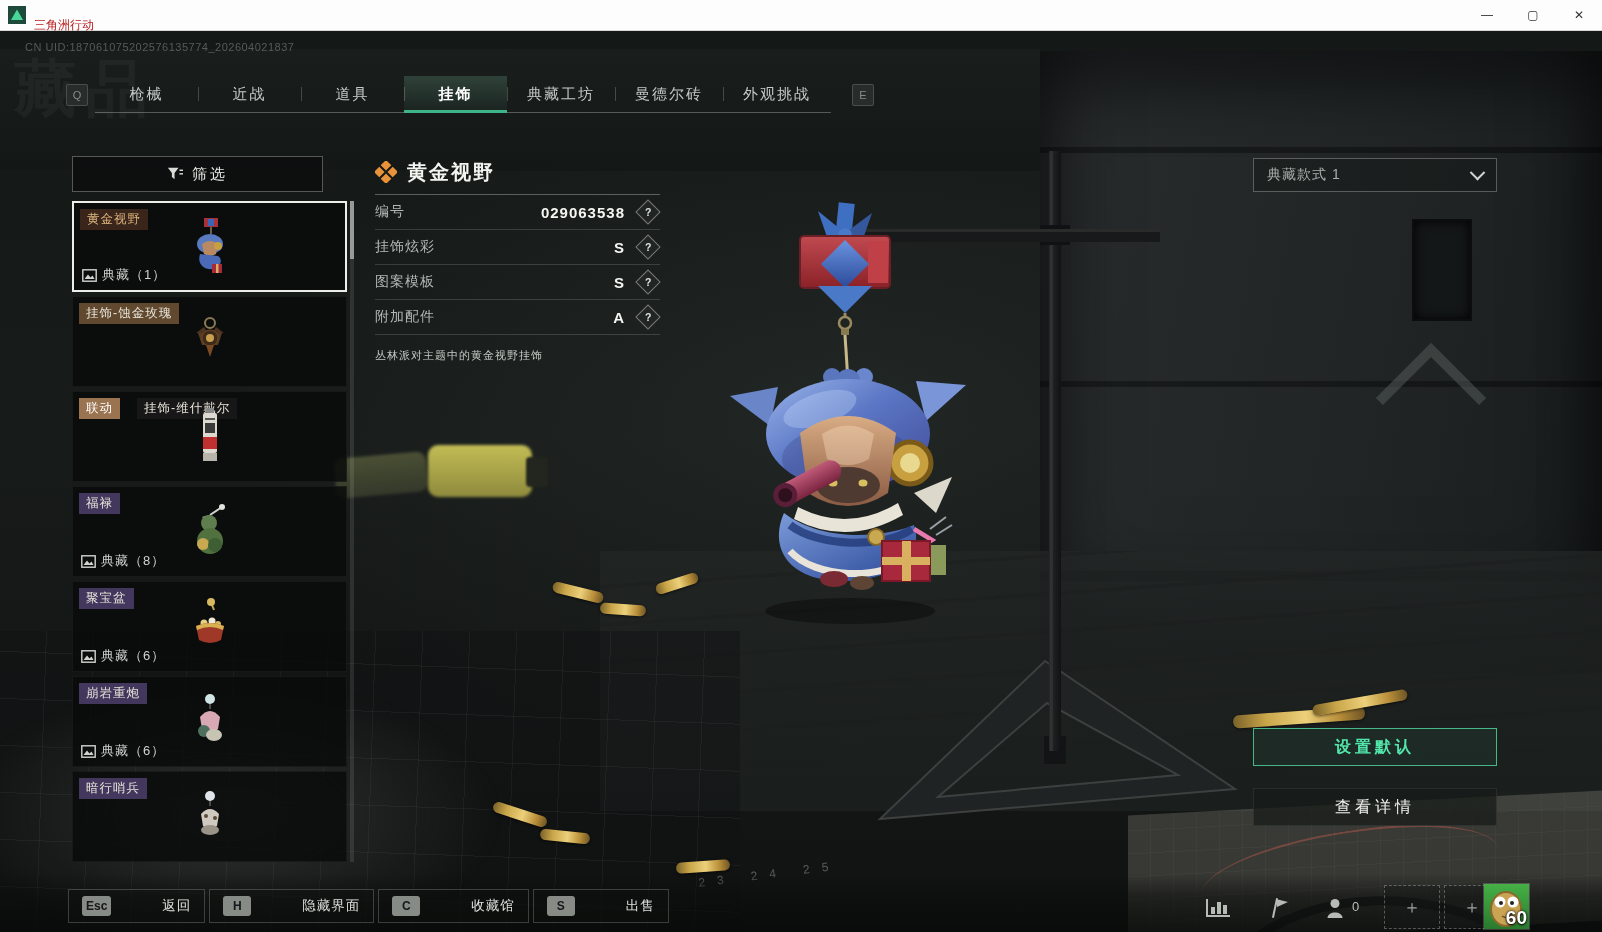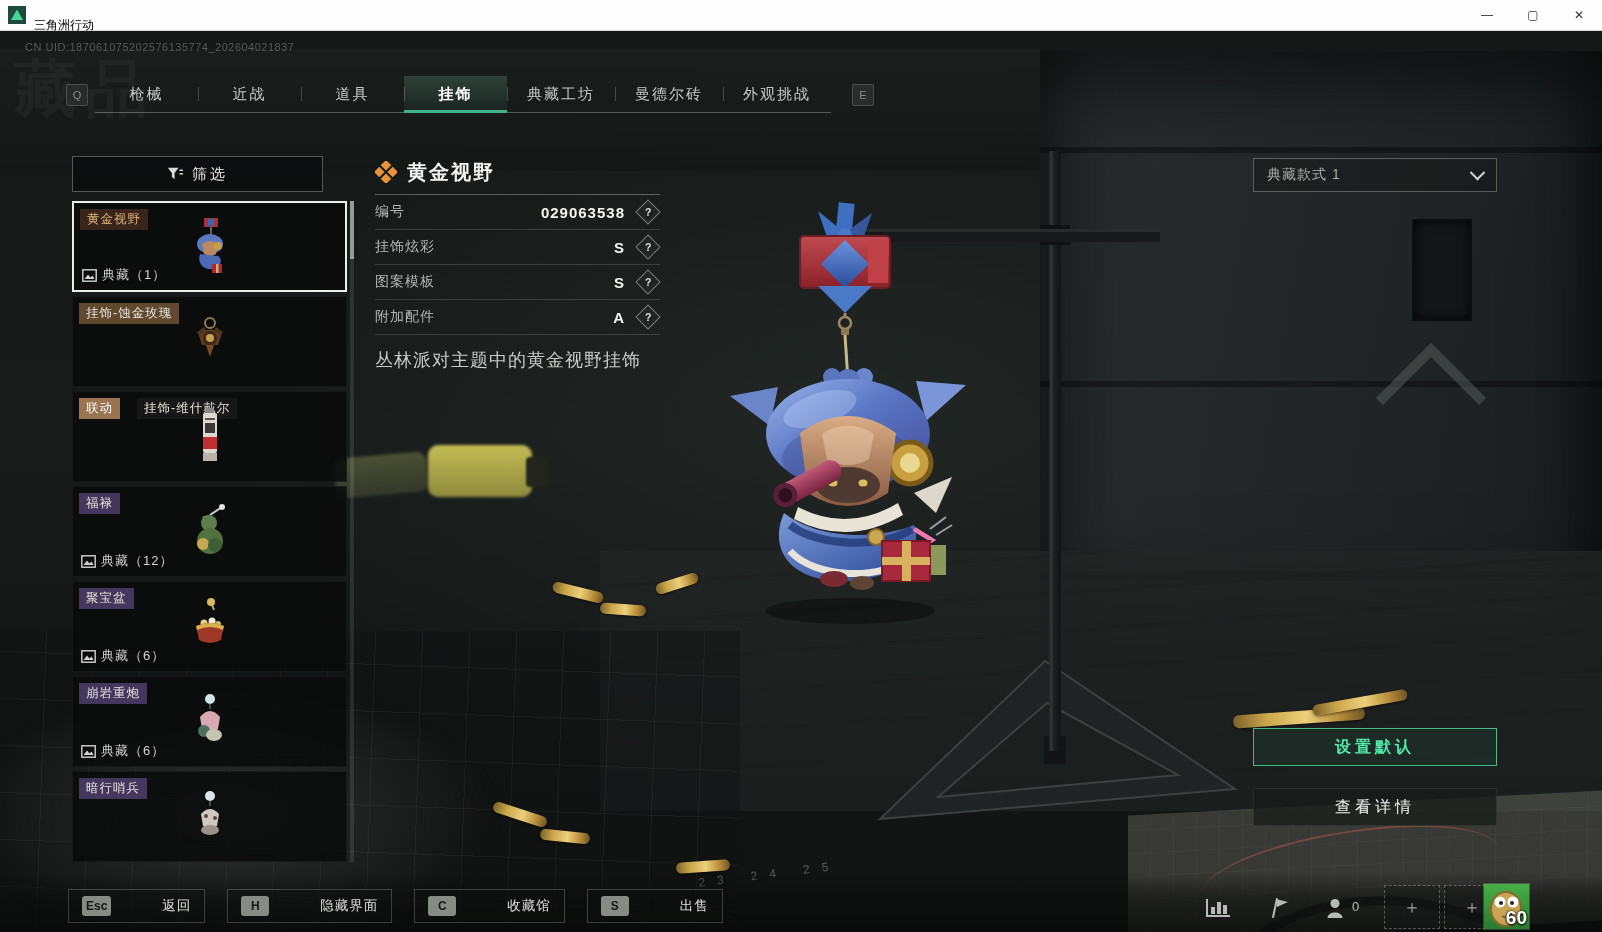--- a/index.html
+++ b/index.html
@@ -2,21 +2,21 @@
 <html><head>
 <meta charset="utf-8">
 <style>
   html,body{margin:0;padding:0;width:1602px;height:932px;overflow:hidden;background:#000;
     font-family:"Liberation Sans","DejaVu Sans",sans-serif;-webkit-font-smoothing:antialiased;}
   .abs{position:absolute;}
   
   .titlebar{position:relative;height:30px;background:#fdfdfd;border-bottom:1px solid #d8d8d8;
     display:flex;align-items:center;}
   .app-logo{width:18px;height:18px;margin-left:8px;}
-  .app-title{margin-left:8px;font-size:12px;color:#000000;margin-top:20px;}
+  .app-title{margin-left:8px;font-size:12px;color:#b91c1c;margin-top:20px;}
   .win-controls{margin-left:auto;display:flex;height:30px;}
   .win-btn{width:46px;height:30px;display:flex;align-items:center;justify-content:center;
     color:#333;font-size:12px;cursor:pointer;}
   
   .viewport{position:relative;width:1602px;height:902px;overflow:hidden;
     background:
       radial-gradient(900px 520px at 850px 380px, rgba(125,145,135,0.10), transparent 70%),
       linear-gradient(180deg,#141817 0%,#171b1a 45%,#101312 100%);}
   .watermark{left:14px;top:16px;font-size:62px;font-weight:bold;letter-spacing:10px;
     color:rgba(200,215,208,0.055);white-space:nowrap;}
@@ -101,36 +101,36 @@
   .dp-title .t{font-size:20px;color:#f2f4f0;font-weight:bold;letter-spacing:2px;}
   .dp-head-sep{border-top:1px solid rgba(255,255,255,0.30);margin-top:4px;}
   .dp-row{height:34px;display:flex;align-items:center;border-bottom:1px solid rgba(255,255,255,0.15);}
   .dp-row .lbl{color:#b2b8b4;font-size:14px;letter-spacing:1px;}
   .dp-row .val{margin-left:auto;color:#f4f6f2;font-size:15px;font-weight:bold;letter-spacing:1px;}
   .dp-season{color:#e6e9e5;font-size:14.5px;letter-spacing:1px;}
   .help{width:16px;height:16px;margin-left:14px;margin-right:3px;transform:rotate(45deg);
     border:1px solid rgba(255,255,255,0.40);background:rgba(35,40,38,0.7);
     display:flex;align-items:center;justify-content:center;cursor:pointer;flex:none;}
   .help>span{transform:rotate(-45deg);font-size:10.5px;color:#e0e4e0;font-weight:bold;}
-  .dp-desc{padding-top:13px;color:#c6cbc7;font-size:18px;letter-spacing:1px;}
+  .dp-desc{padding-top:13px;color:#c6cbc7;font-size:11px;letter-spacing:1px;}
   
   .stylebox{left:1253px;top:127px;width:244px;height:34px;box-sizing:border-box;
     border:1px solid rgba(255,255,255,0.28);background:rgba(12,15,14,0.30);
     display:flex;align-items:center;padding:0 13px;color:#aab0ac;font-size:14px;letter-spacing:1px;cursor:pointer;}
   .chev{margin-left:auto;width:9px;height:9px;border-right:2px solid #cfd4d0;border-bottom:2px solid #cfd4d0;
     transform:rotate(45deg) translate(-2px,-2px);}
   .btn{left:1253px;width:244px;height:38px;display:flex;align-items:center;justify-content:center;
     font-size:16px;letter-spacing:4px;cursor:pointer;box-sizing:border-box;}
   .btn-green{top:697px;border:1px solid rgba(80,220,160,0.8);background:rgba(40,90,70,0.20);
     color:#52e8ac;font-weight:bold;}
   .btn-dark{top:757px;border:1px solid rgba(255,255,255,0.08);background:rgba(22,26,24,0.72);color:#eef0ec;}
   
   .bottombar{left:0;top:842px;width:1602px;height:60px;
     background:linear-gradient(180deg,rgba(10,12,11,0) 0%,rgba(10,12,11,0.55) 40%,rgba(8,10,9,0.82) 100%);}
-  .hotkeys{position:absolute;left:68px;top:16px;display:flex;gap:22px;}
+  .hotkeys{position:absolute;left:68px;top:16px;display:flex;gap:4px;}
   .hk{display:flex;align-items:center;gap:9px;border:1px solid rgba(255,255,255,0.20);
     background:rgba(14,16,15,0.35);padding:6px 13px;cursor:pointer;}
   .hk .key{min-width:20px;height:20px;padding:0 4px;background:#868b85;color:#15171a;font-weight:bold;
     font-size:12px;display:flex;align-items:center;justify-content:center;border-radius:3px;}
   .hk .lab{color:#dde1dd;font-size:13.5px;letter-spacing:1px;margin-left:42px;}
   .icon-btn{position:absolute;top:20px;width:36px;height:30px;display:flex;align-items:center;
     justify-content:center;cursor:pointer;color:#b6bbb6;}
   .team-count{position:absolute;left:1352px;top:26px;color:#b8bdb9;font-size:13px;}
   .slot{position:absolute;top:12px;width:54px;height:42px;border:1px dashed rgba(255,255,255,0.28);
     background:rgba(20,23,22,0.35);color:#9aa09b;font-size:18px;display:flex;align-items:center;
@@ -365,21 +365,21 @@
       <circle cx="21" cy="22" r="8" fill="#5e7e4e"></circle>
         <circle cx="22" cy="40" r="13" fill="#51713f"></circle>
       <circle cx="15" cy="43" r="6" fill="#c8a850"></circle>
         <circle cx="27" cy="44" r="7" fill="#3e5e34"></circle>
     </svg>
     <div class="count">
       <svg width="15" height="13" viewBox="0 0 15 13">
         <rect x="0.8" y="0.8" width="13.4" height="11.4" fill="none" stroke="#cfd4d0" stroke-width="1.4"></rect>
         <path d="M2.5,10 L6,5.5 L8.5,8.5 L10.5,6.5 L12.5,10 Z" fill="#cfd4d0"></path>
       </svg>
-      <span>典藏（12）</span>
+      <span>典藏（8）</span>
     </div>
   </div>
 
   <div class="list-item" style="top:550px">
     <span class="tag tag-purple">聚宝盆</span>
     <svg class="thumb" width="44" height="62" viewBox="0 0 44 62">
       <line x1="22" y1="4" x2="26" y2="14" stroke="#c8a850" stroke-width="2"></line>
         <circle cx="23" cy="6" r="4" fill="#d8b860"></circle>
       <circle cx="16" cy="27" r="3.5" fill="#e8d080"></circle>
         <circle cx="24" cy="25" r="3.5" fill="#f0e8d8"></circle>

